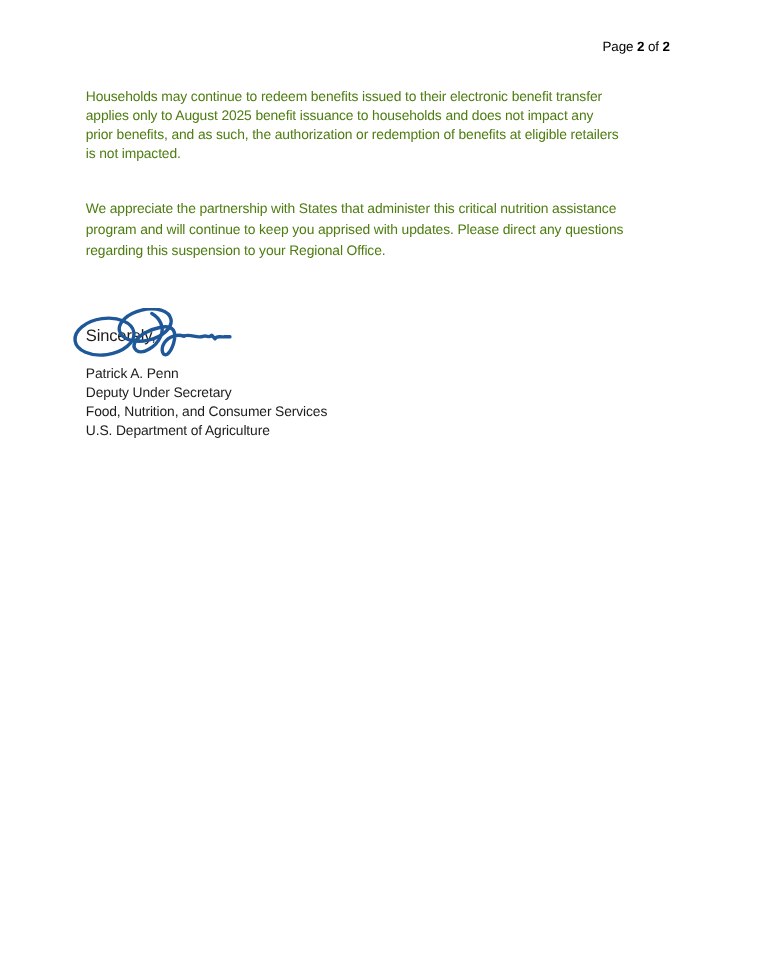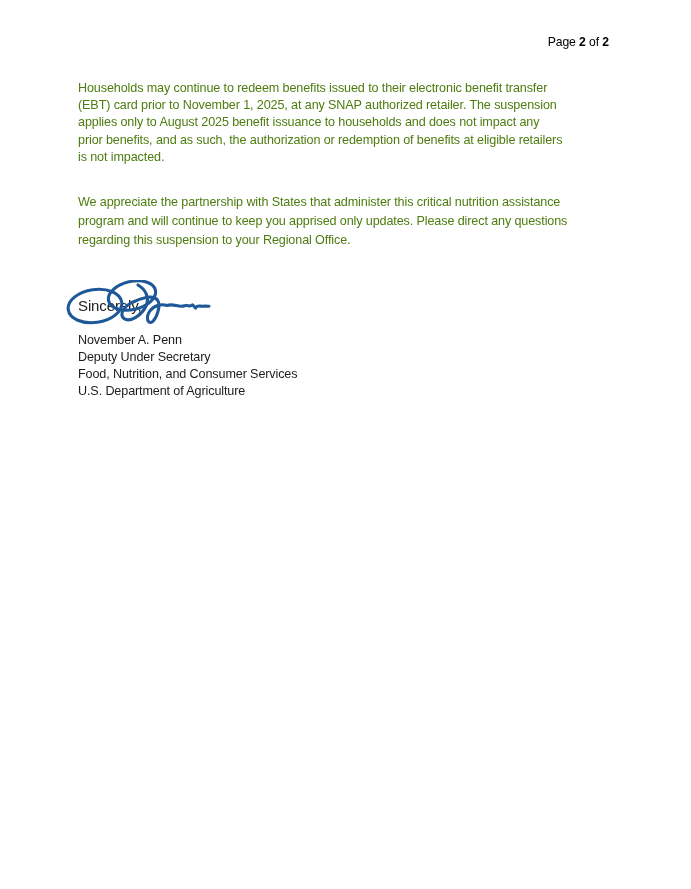--- a/index.html
+++ b/index.html
@@ -29,21 +29,21 @@
   .page-number b { font-weight: 700; }
   .para {
     position: absolute;
     left: 78px;
     font-size: 12.6px;
     letter-spacing: -0.12px;
     color: #4d7c0f;
   }
   .para .line { white-space: nowrap; }
   .para-1 { top: 80px; line-height: 17.2px; }
-  .para-2 { top: 193px; line-height: 19px; }
+  .para-2 { top: 181px; line-height: 19px; }
   .closing {
     position: absolute;
     left: 78px;
     top: 261px;
     font-size: 15px;
     letter-spacing: -0.12px;
     line-height: 17px;
     margin-top: 36px;
   }
   .signature-svg {
@@ -65,44 +65,43 @@
 </style>
 </head>
 <body>
 
 <div class="page">
 
   <div class="page-number"><span>Page </span><b>2</b><span> of </span><b>2</b></div>
 
   <div class="para para-1">
     <div class="line">Households may continue to redeem benefits issued to their electronic benefit transfer</div>
-    <div class="line">(EBT) card prior to November 1, 2025, at any SNAP authorized retailer. The suspension</div>
     <div class="line">applies only to August 2025 benefit issuance to households and does not impact any</div>
     <div class="line">prior benefits, and as such, the authorization or redemption of benefits at eligible retailers</div>
     <div class="line">is not impacted.</div>
   </div>
 
   <div class="para para-2">
     <div class="line">We appreciate the partnership with States that administer this critical nutrition assistance</div>
-    <div class="line">program and will continue to keep you apprised only updates. Please direct any questions</div>
+    <div class="line">program and will continue to keep you apprised with updates. Please direct any questions</div>
     <div class="line">regarding this suspension to your Regional Office.</div>
   </div>
 
   <div class="closing">Sincerely,</div>
 
   <svg class="signature-svg" viewBox="0 0 145 48" xmlns="http://www.w3.org/2000/svg" aria-hidden="true">
     <g fill="none" stroke-width="3.1" stroke-linecap="round" stroke-linejoin="round" stroke="#1f5899">
       <ellipse cx="29" cy="26" rx="27" ry="16.5" transform="rotate(-8 29 26)"></ellipse>
       <ellipse cx="66" cy="15.5" rx="24" ry="14" transform="rotate(-13 66 15.5)"></ellipse>
       <path d="M72 5 C 79 9, 84 17, 80 26 C 76 35, 64 43, 58 38.5 C 52.5 34, 58.5 26.5, 66 22.5"></path>
       <path d="M66 22.5 C 74 18.5, 87 14, 91.5 20 C 95.5 26, 90 39.5, 86 42 C 82 44.2, 79.5 38, 83.5 31.5 C 87.5 25.5, 95.5 23.5, 101 25.5"></path>
       <path d="M101 25.5 C 107.5 23, 112.5 28, 118.5 25.8 C 122.5 24.3, 123.5 28, 126.5 24.8 L 129.5 28 C 131.5 24.2, 134.5 27.2, 138.5 26 L 143 26.2"></path>
     </g>
   </svg>
 
   <div class="signer-block">
-    <div class="line">November A. Penn</div>
+    <div class="line">Patrick A. Penn</div>
     <div class="line">Deputy Under Secretary</div>
     <div class="line">Food, Nutrition, and Consumer Services</div>
     <div class="line">U.S. Department of Agriculture</div>
   </div>
 
 </div>
 
 </body></html>

